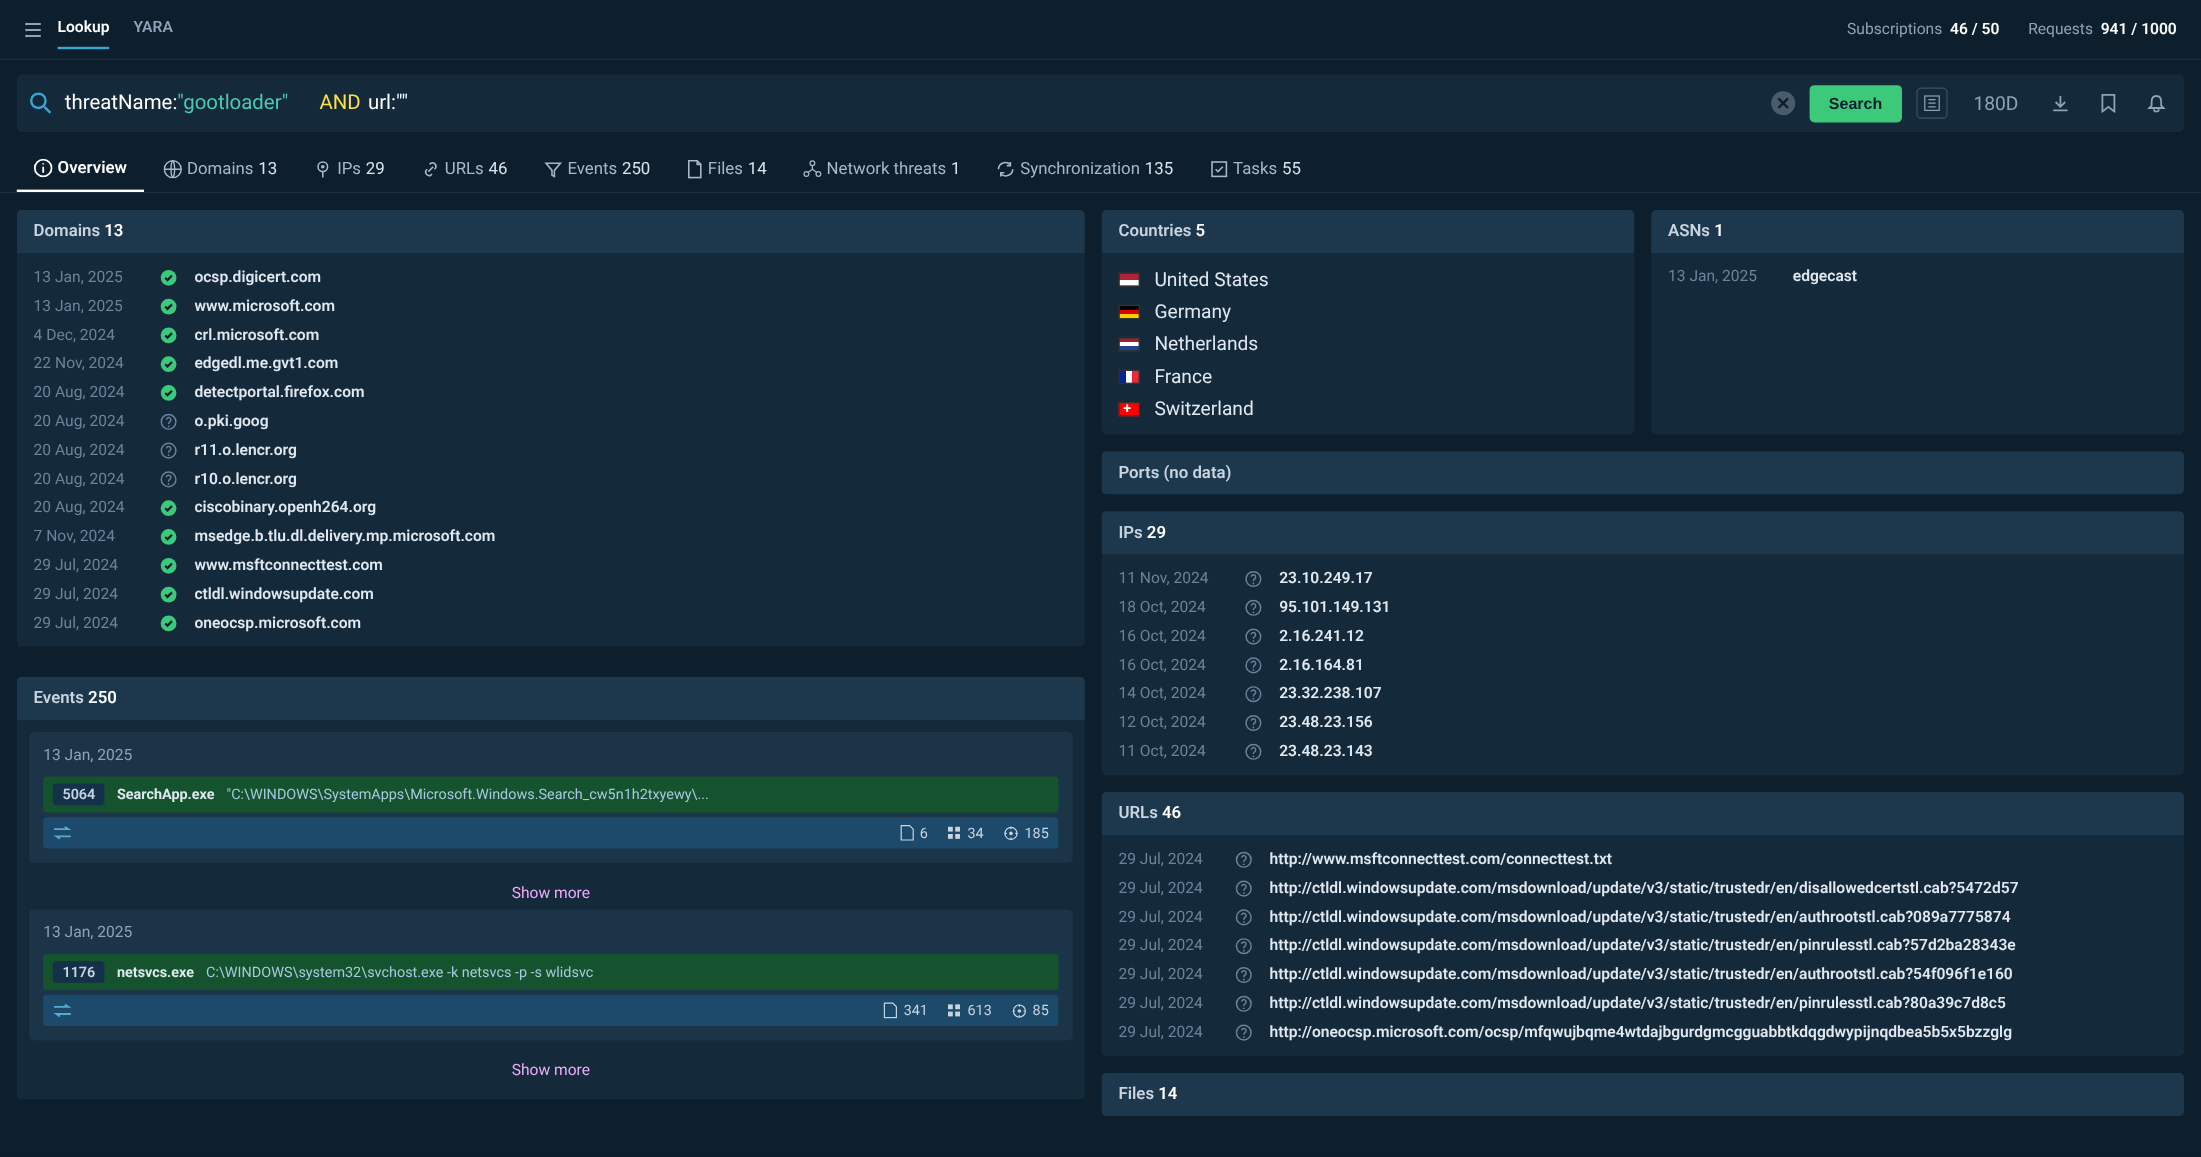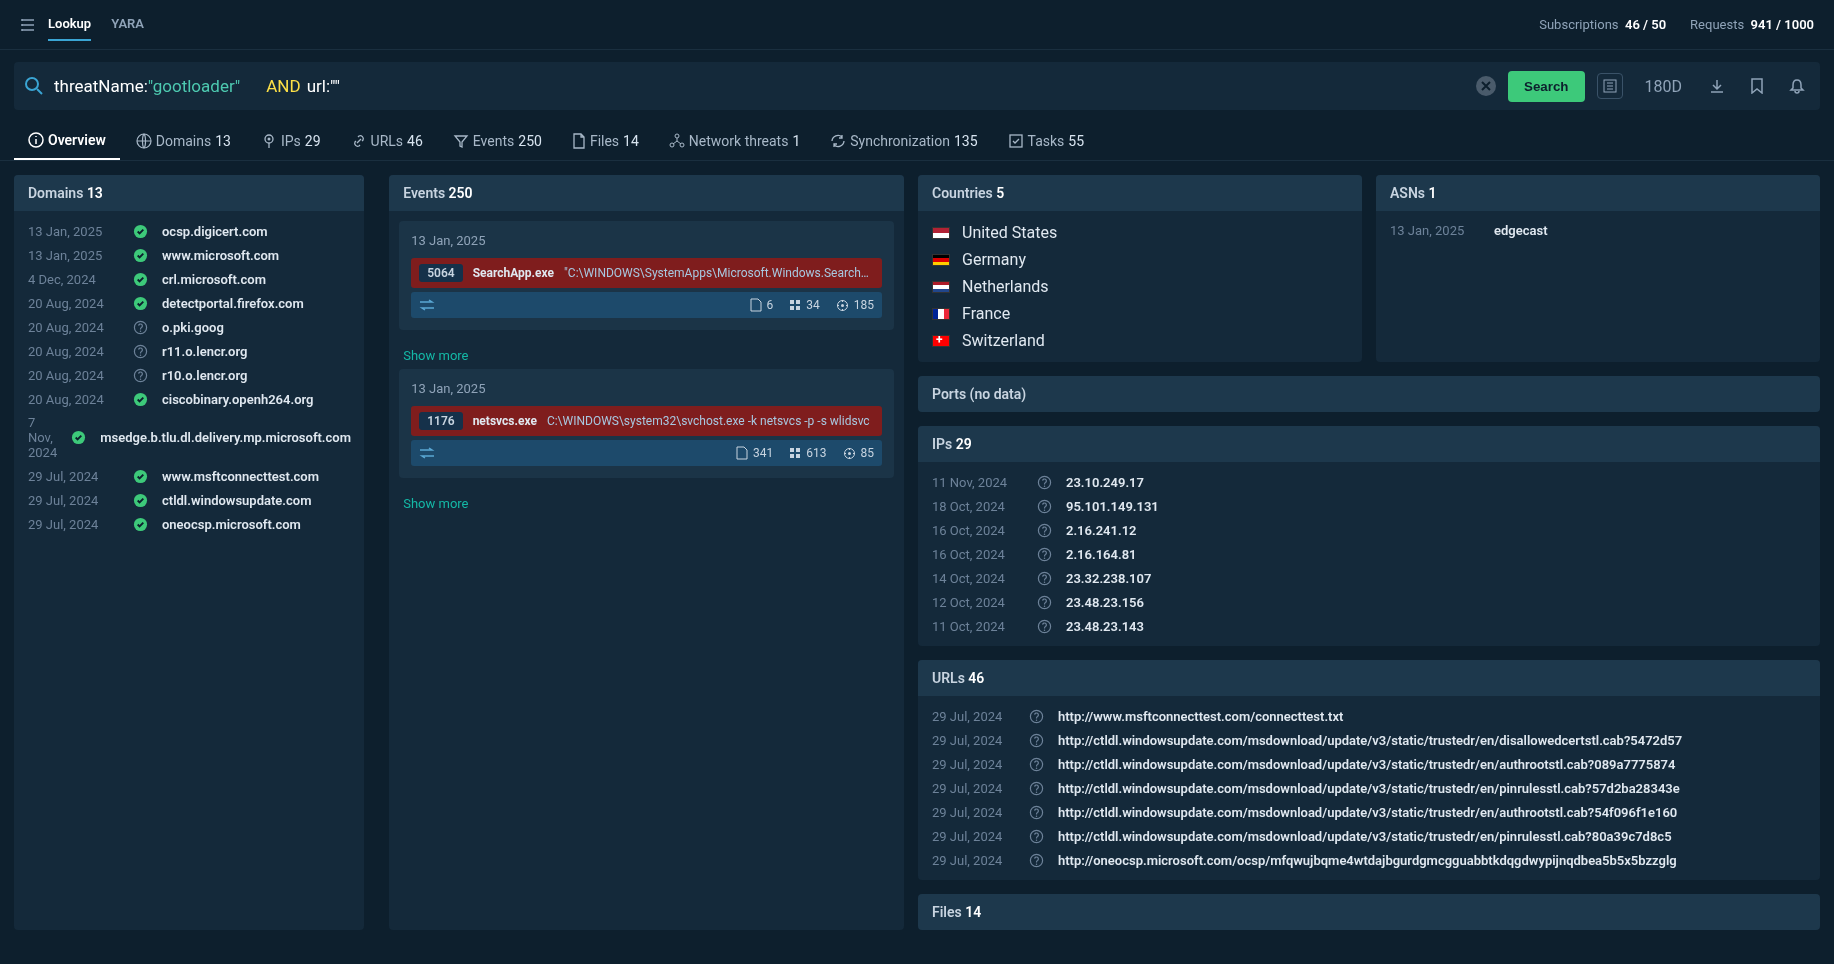--- a/index.html
+++ b/index.html
@@ -59,21 +59,21 @@
   cursor: pointer;
   font-size: 14px;
 }
 .filter-tab.active { color: #fff; border-bottom: 2px solid #fff; font-weight: 600; }
 .filter-tab .count { color: #d8e4f0; font-weight: 400; }
 .content {
   display: flex;
   gap: 14px;
   padding: 14px;
 }
-.left-col { width: 890px; display: flex; flex-direction: row; gap: 25px; }
+.left-col { width: 890px; display: flex; flex-direction: column; gap: 25px; }
 .right-col { flex: 1; display: flex; flex-direction: column; gap: 14px; }
 .right-top-row { display: flex; gap: 14px; }
 .panel {
   background: #14293a;
   border-radius: 4px;
   overflow: hidden;
 }
 .panel-header {
   background: #1d384c;
   padding: 10px 14px;
@@ -100,21 +100,21 @@
 .event-card {
   background: #1b3447;
   border-radius: 4px;
   padding: 12px;
   margin-bottom: 12px;
 }
 .event-date { color: #8fa3b8; font-size: 13px; margin-bottom: 10px; }
 .event-process-row {
   display: flex;
   align-items: center;
-  background: #7f1d1d;
+  background: #14532d;
   border-radius: 3px;
   padding: 6px 8px;
   gap: 10px;
   font-size: 12px;
 }
 .pid-badge { background: #15314a; padding: 2px 8px; border-radius: 3px; font-weight: 600; }
 .process-name { font-weight: 700; color: #e0e8f0; }
 .process-path { color: #a8c8e0; overflow: hidden; text-overflow: ellipsis; white-space: nowrap; flex: 1; }
 .event-stats-row {
   display: flex;
@@ -122,21 +122,21 @@
   background: #1d4a6b;
   border-radius: 3px;
   padding: 6px 8px;
   gap: 14px;
   font-size: 12px;
   margin-top: 4px;
 }
 .swap-icon { color: #5aa8d4; }
 .stats-right { margin-left: auto; display: flex; gap: 16px; align-items: center; }
 .stat-item { display: flex; align-items: center; gap: 5px; color: #c8d4e0; }
-.show-more { text-align: left; color: #14b8a6; padding: 6px 4px; cursor: pointer; font-size: 13px; }
+.show-more { text-align: center; color: #f0abfc; padding: 6px 4px; cursor: pointer; font-size: 13px; }
 .url-cell { color: #e0e8f0; font-weight: 600; font-size: 13px; flex: 1; overflow: hidden; text-overflow: ellipsis; white-space: nowrap; }
 svg { display: block; }
 .flag-us { background: linear-gradient(to bottom, #b22234 0%, #b22234 50%, #fff 50%, #fff 100%); position: relative; }
 .flag-de { background: linear-gradient(to bottom, #000 0%, #000 33%, #dd0000 33%, #dd0000 66%, #ffce00 66%); }
 .flag-nl { background: linear-gradient(to bottom, #ae1c28 0%, #ae1c28 33%, #fff 33%, #fff 66%, #21468b 66%); }
 .flag-fr { background: linear-gradient(to right, #002395 0%, #002395 33%, #fff 33%, #fff 66%, #ed2939 66%); }
 .flag-ch { background: #ff0000; position: relative; }
 .flag-ch::after { content: '+'; position: absolute; color: #fff; font-weight: bold; left: 3px; top: -3px; font-size: 12px; }
 </style>
 </head>
@@ -326,20 +326,30 @@
           </div>
           <div class="data-row">
             <div class="date-cell">4 Dec, 2024</div>
             <div class="status-icon ok">
               <svg width="15" height="15" viewBox="0 0 16 16">
                 <circle cx="8" cy="8" r="7" fill="#3dc97a"></circle>
                 <path d="M5 8l2 2 4-4" stroke="#0d1f2d" stroke-width="2" fill="none"></path>
               </svg>
             </div>
             <div class="domain-cell">crl.microsoft.com</div>
+          </div>
+          <div class="data-row">
+            <div class="date-cell">22 Nov, 2024</div>
+            <div class="status-icon ok">
+              <svg width="15" height="15" viewBox="0 0 16 16">
+                <circle cx="8" cy="8" r="7" fill="#3dc97a"></circle>
+                <path d="M5 8l2 2 4-4" stroke="#0d1f2d" stroke-width="2" fill="none"></path>
+              </svg>
+            </div>
+            <div class="domain-cell">edgedl.me.gvt1.com</div>
           </div>
           <div class="data-row">
             <div class="date-cell">20 Aug, 2024</div>
             <div class="status-icon ok">
               <svg width="15" height="15" viewBox="0 0 16 16">
                 <circle cx="8" cy="8" r="7" fill="#3dc97a"></circle>
                 <path d="M5 8l2 2 4-4" stroke="#0d1f2d" stroke-width="2" fill="none"></path>
               </svg>
             </div>
             <div class="domain-cell">detectportal.firefox.com</div>

